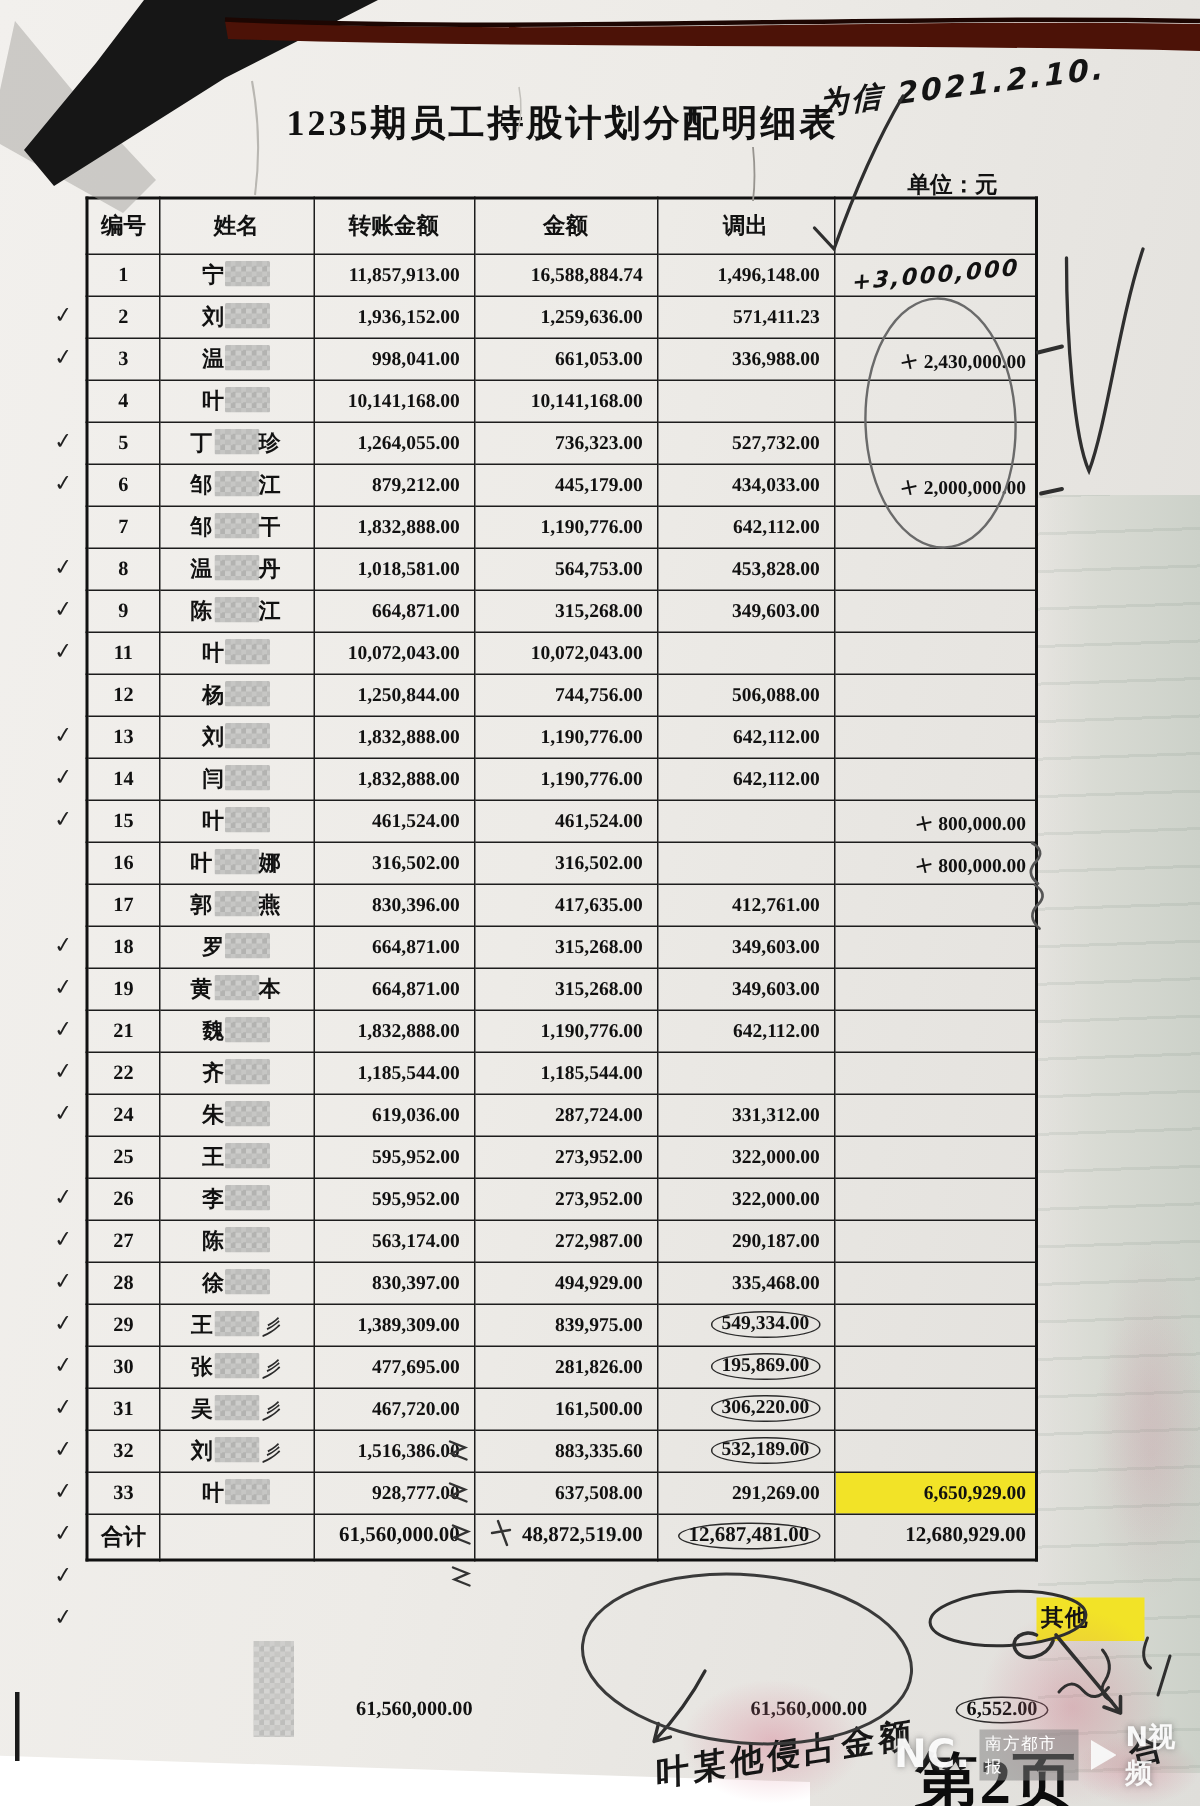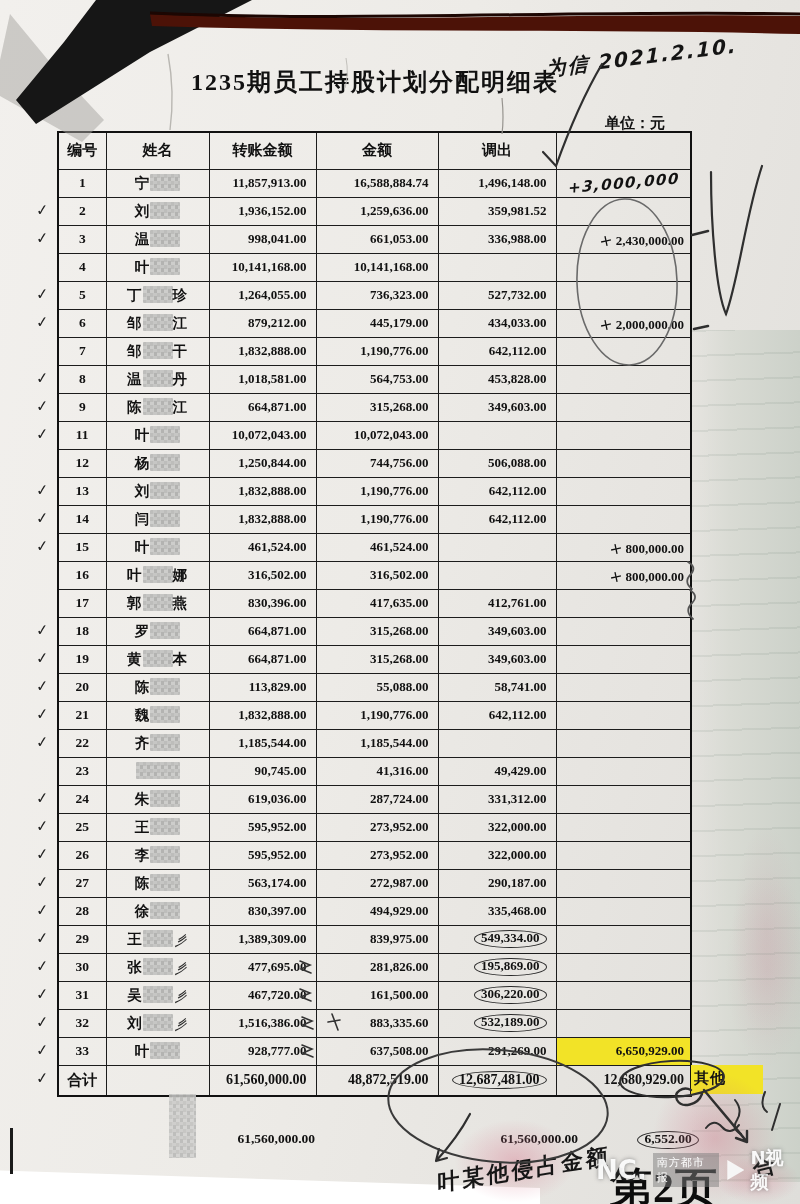--- a/index.html
+++ b/index.html
@@ -138,21 +138,21 @@
       <td class="c-num c-transfer">11,857,913.00</td>
       <td class="c-num c-amount">16,588,884.74</td>
       <td class="c-num c-out">1,496,148.00</td>
       <td class="c-ann"><span class="hand-num">+3,000,000</span></td>
     </tr>
         <tr>
       <td class="c-no">2</td>
       <td class="c-name"><span>刘</span><span class="censor"></span></td>
       <td class="c-num c-transfer">1,936,152.00</td>
       <td class="c-num c-amount">1,259,636.00</td>
-      <td class="c-num c-out">359,981.52</td>
+      <td class="c-num c-out">571,411.23</td>
       <td class="c-ann"></td>
     </tr>
         <tr>
       <td class="c-no">3</td>
       <td class="c-name"><span>温</span><span class="censor"></span></td>
       <td class="c-num c-transfer">998,041.00</td>
       <td class="c-num c-amount">661,053.00</td>
       <td class="c-num c-out">336,988.00</td>
       <td class="c-ann"><span class="hplus">+</span><span>2,430,000.00</span></td>
     </tr>
@@ -270,49 +270,33 @@
     </tr>
         <tr>
       <td class="c-no">19</td>
       <td class="c-name"><span>黄</span><span class="censor"></span><span>本</span></td>
       <td class="c-num c-transfer">664,871.00</td>
       <td class="c-num c-amount">315,268.00</td>
       <td class="c-num c-out">349,603.00</td>
       <td class="c-ann"></td>
     </tr>
         <tr>
-      <td class="c-no">20</td>
-      <td class="c-name"><span>陈</span><span class="censor"></span></td>
-      <td class="c-num c-transfer">113,829.00</td>
-      <td class="c-num c-amount">55,088.00</td>
-      <td class="c-num c-out">58,741.00</td>
-      <td class="c-ann"></td>
-    </tr>
-        <tr>
       <td class="c-no">21</td>
       <td class="c-name"><span>魏</span><span class="censor"></span></td>
       <td class="c-num c-transfer">1,832,888.00</td>
       <td class="c-num c-amount">1,190,776.00</td>
       <td class="c-num c-out">642,112.00</td>
       <td class="c-ann"></td>
     </tr>
         <tr>
       <td class="c-no">22</td>
       <td class="c-name"><span>齐</span><span class="censor"></span></td>
       <td class="c-num c-transfer">1,185,544.00</td>
       <td class="c-num c-amount">1,185,544.00</td>
       <td class="c-num c-out"></td>
-      <td class="c-ann"></td>
-    </tr>
-        <tr>
-      <td class="c-no">23</td>
-      <td class="c-name"><span class="censor wide"></span></td>
-      <td class="c-num c-transfer">90,745.00</td>
-      <td class="c-num c-amount">41,316.00</td>
-      <td class="c-num c-out">49,429.00</td>
       <td class="c-ann"></td>
     </tr>
         <tr>
       <td class="c-no">24</td>
       <td class="c-name"><span>朱</span><span class="censor"></span></td>
       <td class="c-num c-transfer">619,036.00</td>
       <td class="c-num c-amount">287,724.00</td>
       <td class="c-num c-out">331,312.00</td>
       <td class="c-ann"></td>
     </tr>

